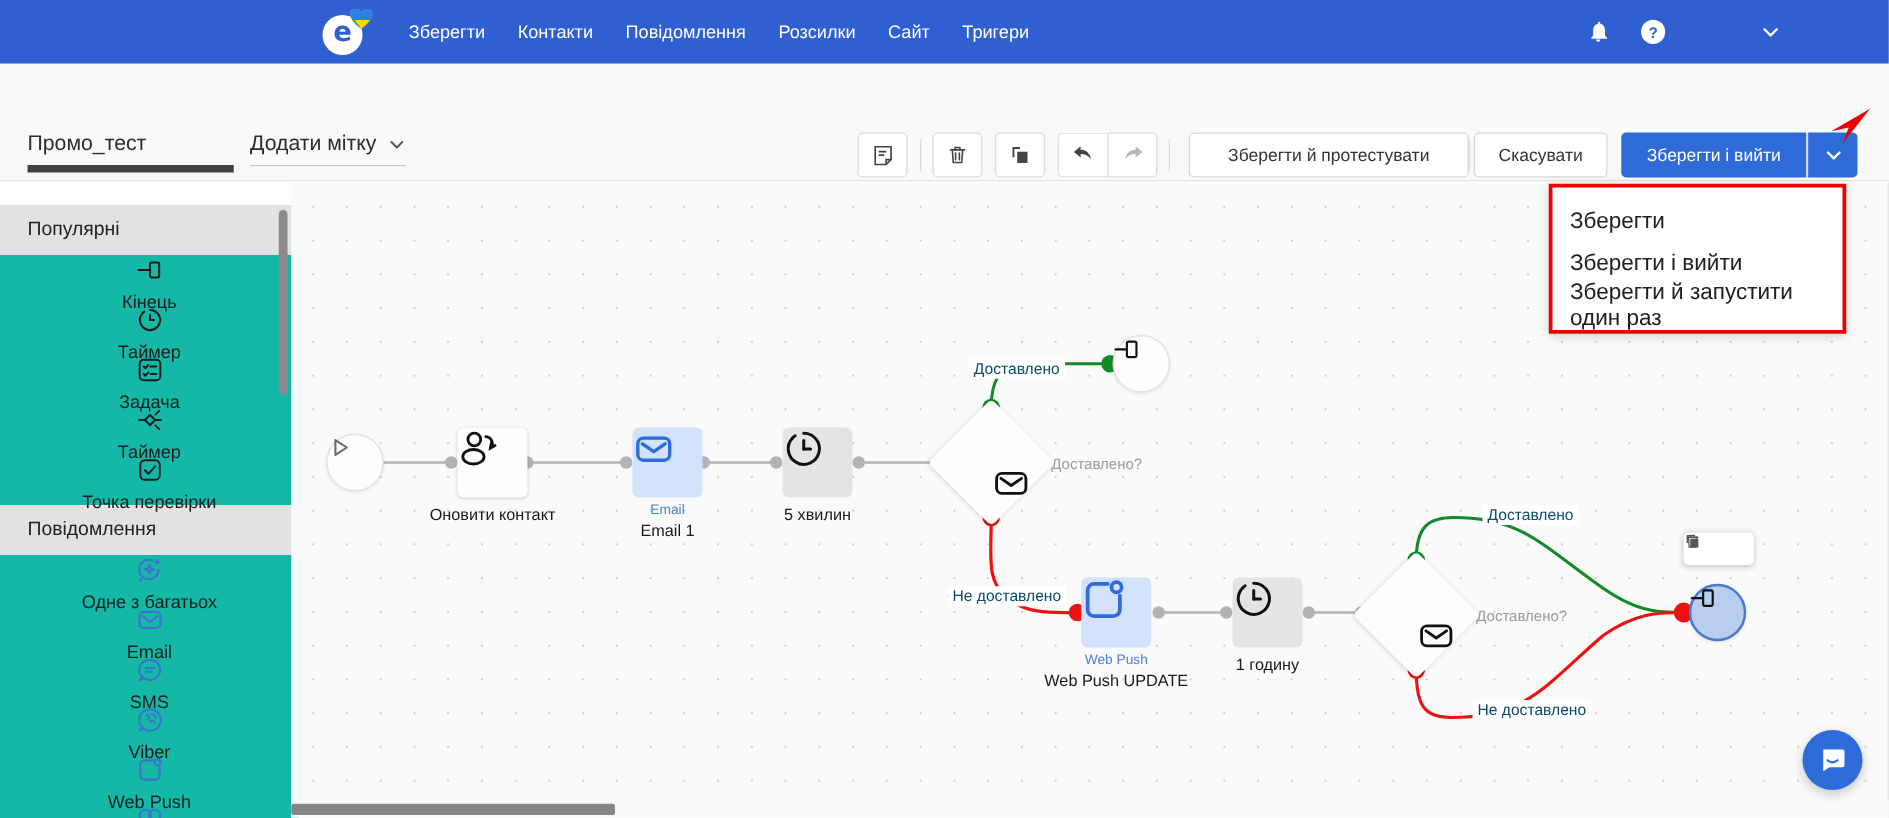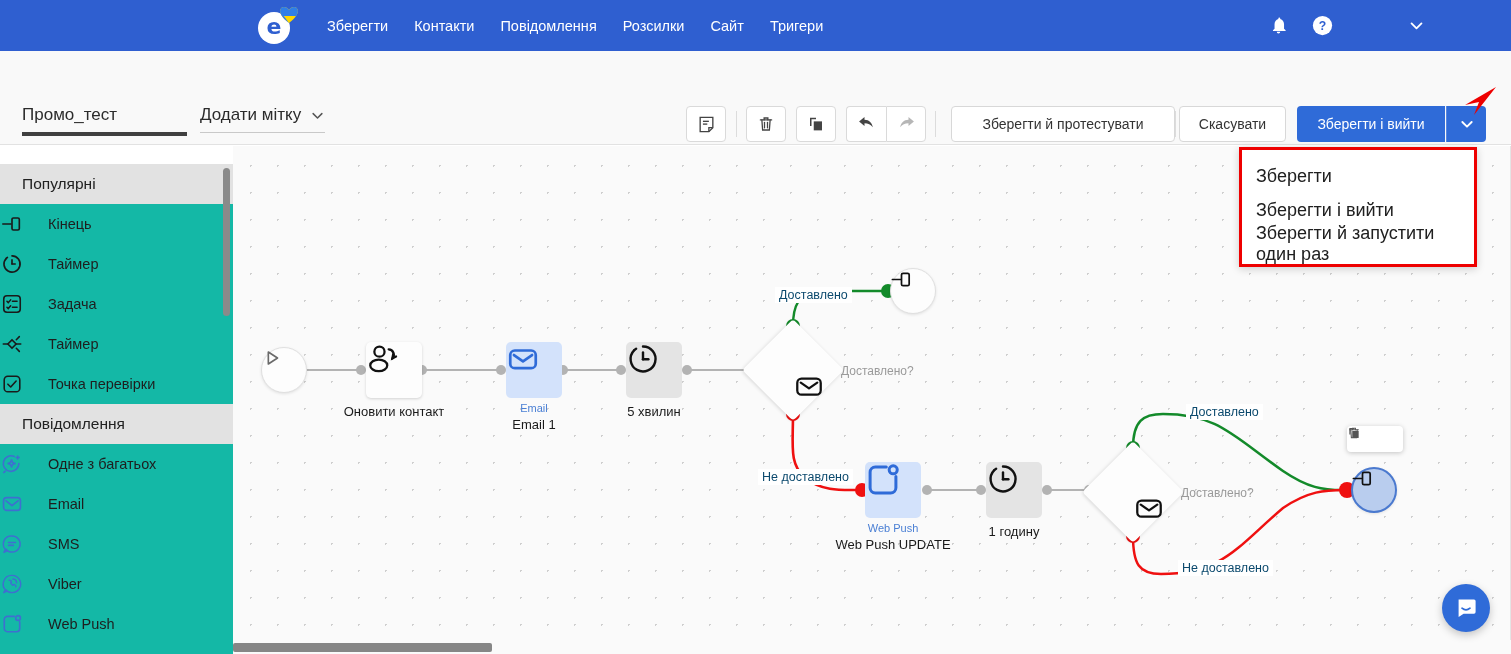--- a/index.html
+++ b/index.html
@@ -55,21 +55,21 @@
 
   
   .toolbar {
     position: absolute; top: 51px; left: 0;
     width: 1511px; height: 94px; background: #f9f9f9;
     border-bottom: 1px solid #e2e2e2;
   }
   .flow-name {
     position: absolute; left: 22px; top: 54px;
     width: 165px;
-    border-bottom: 4px solid #404040;
+    border-bottom: 6px solid #404040;
     padding-bottom: 7px;
     font-size: 17px; color: #2b2b2b;
   }
   .add-tag {
     position: absolute; left: 200px; top: 54px;
     width: 125px;
     border-bottom: 1px solid #c9c9c9;
     padding-bottom: 7px;
     font-size: 17px; color: #2b2b2b;
     display: flex; align-items: center; justify-content: space-between;
@@ -130,21 +130,21 @@
     border-right: 1px solid #e4e4e4;
     overflow: hidden;
   }
   .side-head {
     height: 40px; background: #e2e2e2;
     display: flex; align-items: center; padding-left: 22px;
     font-size: 15.5px; color: #222;
   }
   .side-item {
     height: 40px; display: flex; align-items: center;
-    cursor: pointer; gap: 24px;
+    cursor: pointer; gap: 6px; flex-direction: column;
   }
   .side-ico { width: 24px; height: 24px; display: flex;
     align-items: center; justify-content: center; flex: 0 0 24px;}
   .side-label { font-size: 14.5px; color: #1e1e1e; }
   .side-scroll {
     position: absolute; left: 223px; top: 4px;
     width: 7px; height: 148px; background: #8a8a8a; border-radius: 4px;
     cursor: pointer; z-index: 5;
   }
 

